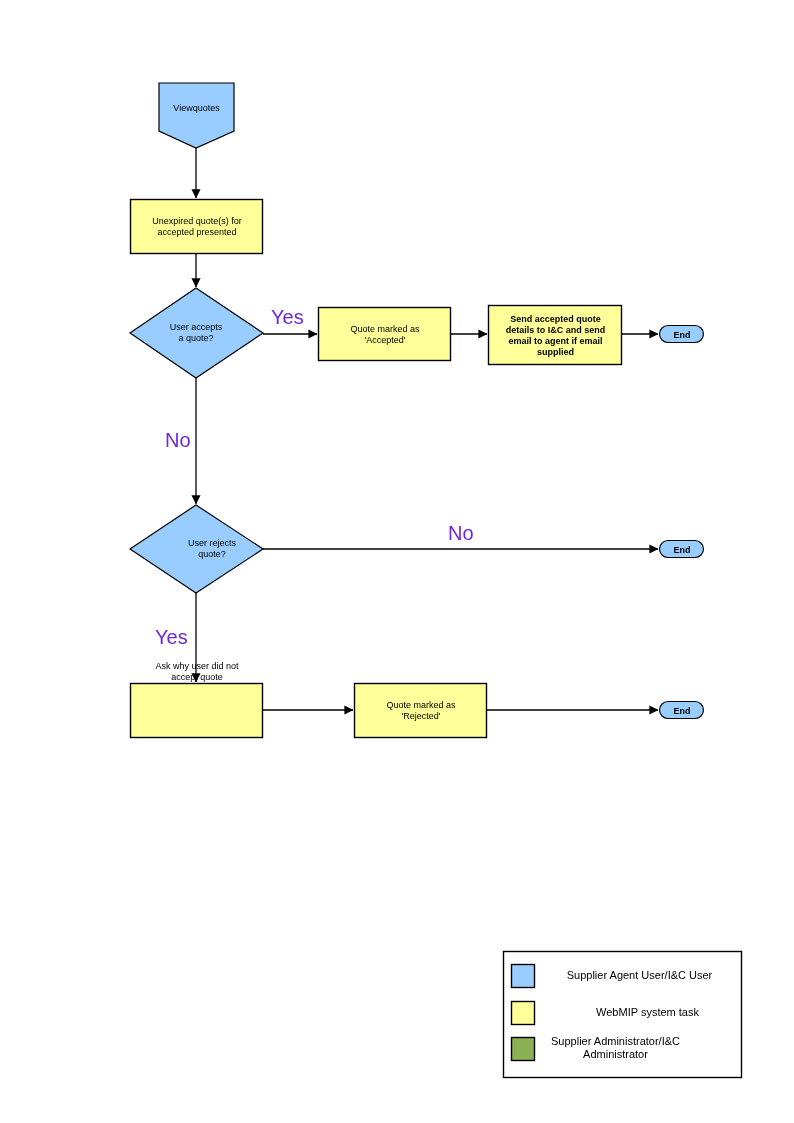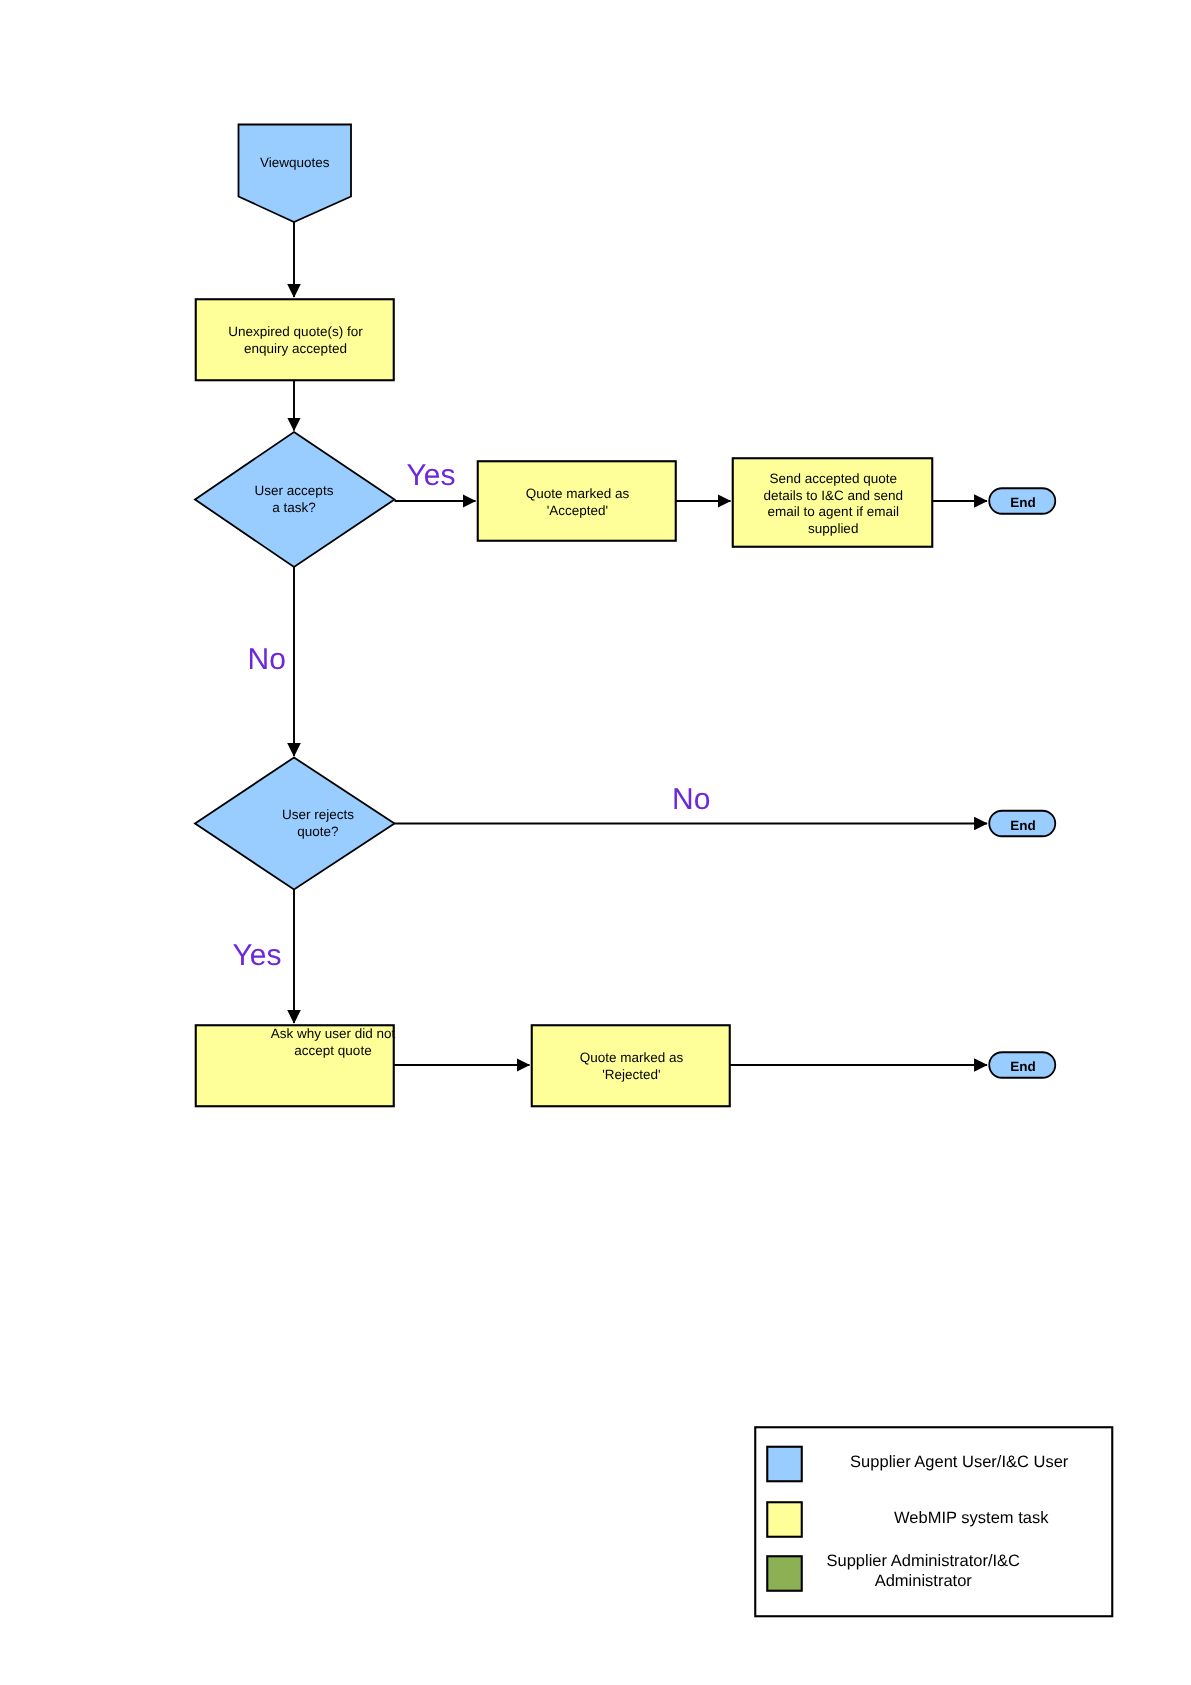--- a/index.html
+++ b/index.html
@@ -128,41 +128,41 @@
     <rect x="511.5" y="964.5" width="23" height="23" fill="#99CCFF" stroke="#000000" stroke-width="1.4"></rect>
 
     <rect x="511.5" y="1001.5" width="23" height="23" fill="#FFFF99" stroke="#000000" stroke-width="1.4"></rect>
 
     <rect x="511.5" y="1037.5" width="23" height="23" fill="#8CB054" stroke="#000000" stroke-width="1.4"></rect>
   </svg>
 
   <div class="node-text" style="left:159px; top:83px; width:75px; height:50px;">Viewquotes</div>
 
   <div class="node-text" style="left:131px; top:200px; width:132px; height:54px;">Unexpired quote(s) for
-enquiry accepted</div>
+accepted presented</div>
 
   <div class="node-text" style="left:146px; top:312px; width:100px; height:42px;">User accepts
-a task?</div>
+a quote?</div>
 
   <div class="node-text" style="left:319px; top:308px; width:132px; height:53px;">Quote  marked as
 'Accepted'</div>
 
-  <div class="node-text" style="left:489px; top:306px; width:133px; height:59px;">Send accepted quote
+  <div class="node-text" style="left:489px; top:306px; width:133px; height:59px;font-weight:bold;">Send accepted quote
 details to I&amp;C and send
 email to agent if email
 supplied</div>
 
   <div class="end-text" style="left:660px; top:326px; width:44px; height:17px;">End</div>
 
   <div class="node-text" style="left:162px; top:528px; width:100px; height:42px;">User rejects
 quote?</div>
 
   <div class="end-text" style="left:660px; top:541px; width:44px; height:17px;">End</div>
 
-  <div class="node-text" style="left:131px; top:668px; width:132px; height:54px;margin-left:25px;">Ask why user did not
+  <div class="node-text" style="left:131px; top:645px; width:132px; height:54px;">Ask why user did not
 accept quote</div>
 
   <div class="node-text" style="left:355px; top:684px; width:132px; height:54px;">Quote  marked as
 'Rejected'</div>
 
   <div class="end-text" style="left:660px; top:702px; width:44px; height:17px;">End</div>
 
   <div class="edge-label" style="left:271px; top:307px;">Yes</div>
 
   <div class="edge-label" style="left:165px; top:430px;">No</div>

